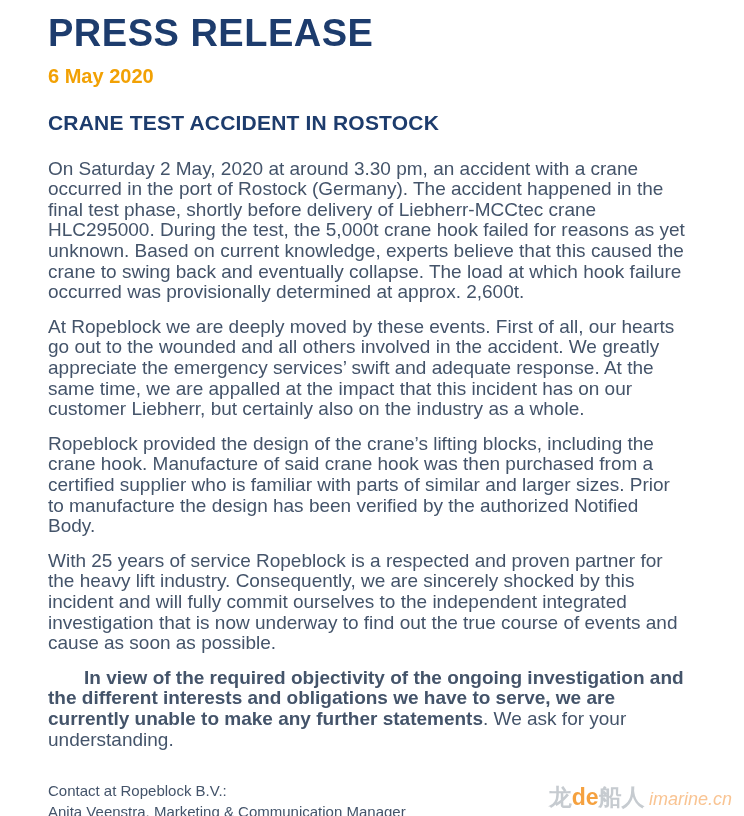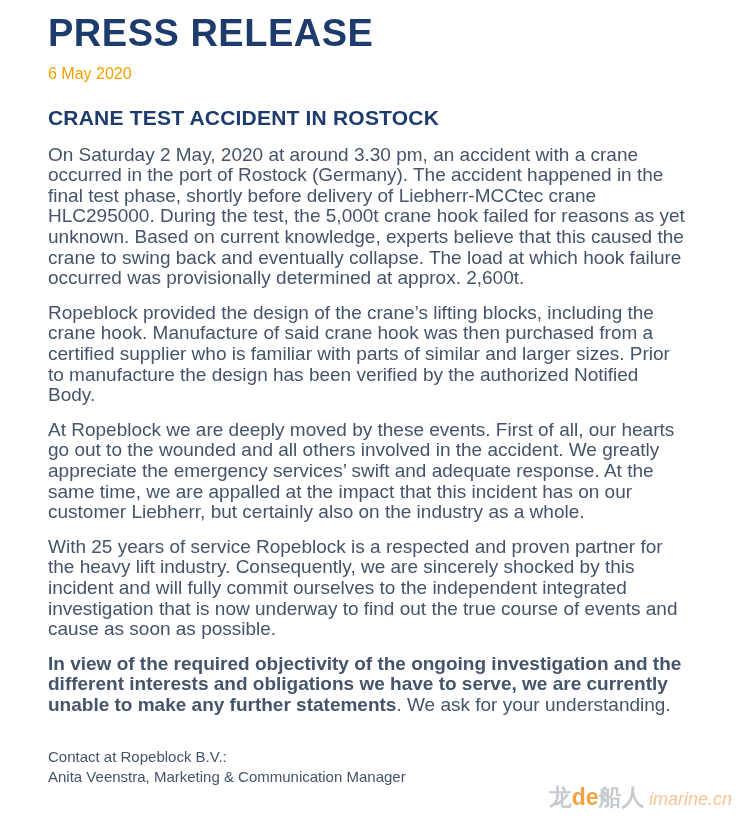--- a/index.html
+++ b/index.html
@@ -21,40 +21,41 @@
     margin: 0;
     color: #1d3c6d;
     font-size: 38px;
     font-weight: 700;
     letter-spacing: 0.5px;
     line-height: 1.15;
   }
   .date {
     margin: 9px 0 0 0;
     color: #f2a104;
-    font-size: 16px;
-    font-weight: 400;
+    font-size: 20px;
+    font-weight: 700;
   }
   .heading {
-    margin: 23px 0 15px 0;
+    margin: 23px 0 24px 0;
     color: #1d3c6d;
     font-size: 21px;
     font-weight: 700;
     letter-spacing: 0.2px;
   }
   .body-text p {
     margin: 0 0 14px 0;
     max-width: 642px;
     color: #44546a;
     font-size: 19px;
     line-height: 20.6px;
     font-weight: 400;
   }
   .statement .bold-part {
     font-weight: 700;
+    margin-left: 36px;
   }
   .contact-block {
     margin-top: 31px;
     color: #44546a;
     font-size: 15px;
     line-height: 20.6px;
   }
   .watermark {
     position: absolute;
     right: 12px;
@@ -86,23 +87,23 @@
 
   <h1 class="title">PRESS RELEASE</h1>
 
   <div class="date">6 May 2020</div>
 
   <h2 class="heading">CRANE TEST ACCIDENT IN ROSTOCK</h2>
 
   <div class="body-text">
     <p>On Saturday 2 May, 2020 at around 3.30 pm, an accident with a crane occurred in the port of Rostock (Germany). The accident happened in the final test phase, shortly before delivery of Liebherr-MCCtec crane HLC295000. During the test, the 5,000t crane hook failed for reasons as yet unknown. Based on current knowledge, experts believe that this caused the crane to swing back and eventually collapse. The load at which hook failure occurred was provisionally determined at approx. 2,600t.</p>
 
+    <p>At Ropeblock we are deeply moved by these events. First of all, our hearts go out to the wounded and all others involved in the accident. We greatly appreciate the emergency services’ swift and adequate response. At the same time, we are appalled at the impact that this incident has on our customer Liebherr, but certainly also on the industry as a whole.</p>
+
     <p>Ropeblock provided the design of the crane’s lifting blocks, including the crane hook. Manufacture of said crane hook was then purchased from a certified supplier who is familiar with parts of similar and larger sizes. Prior to manufacture the design has been verified by the authorized Notified Body.</p>
-
-    <p>At Ropeblock we are deeply moved by these events. First of all, our hearts go out to the wounded and all others involved in the accident. We greatly appreciate the emergency services’ swift and adequate response. At the same time, we are appalled at the impact that this incident has on our customer Liebherr, but certainly also on the industry as a whole.</p>
 
 
     <p>With 25 years of service Ropeblock is a respected and proven partner for the heavy lift industry. Consequently, we are sincerely shocked by this incident and will fully commit ourselves to the independent integrated investigation that is now underway to find out the true course of events and cause as soon as possible.</p>
 
     <p class="statement"><span class="bold-part">In view of the required objectivity of the ongoing investigation and the different interests and obligations we have to serve, we are currently unable to make any further statements</span><span>. We ask for your understanding.</span></p>
   </div>
 
   <div class="contact-block">
     <div>Contact at Ropeblock B.V.:</div>
     <div>Anita Veenstra, Marketing &amp; Communication Manager</div>

